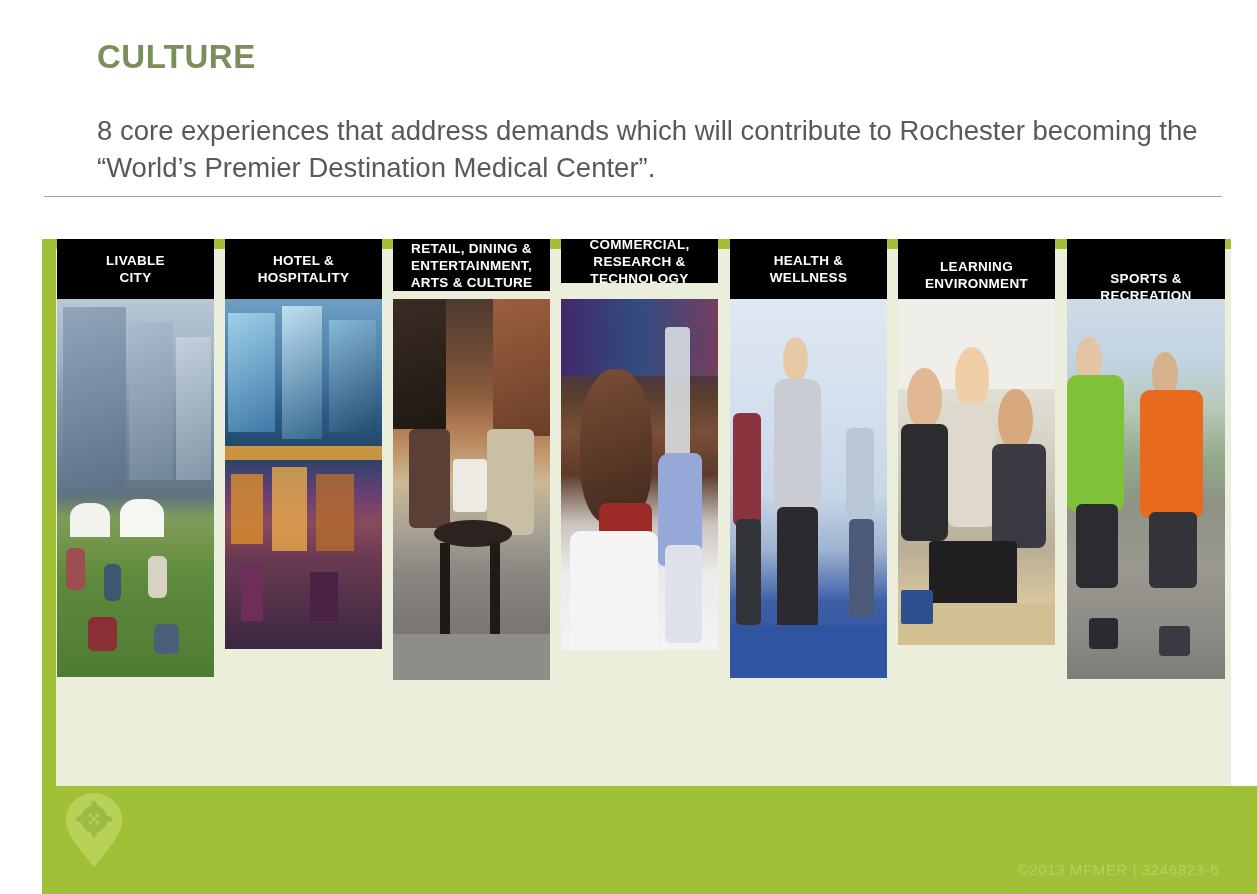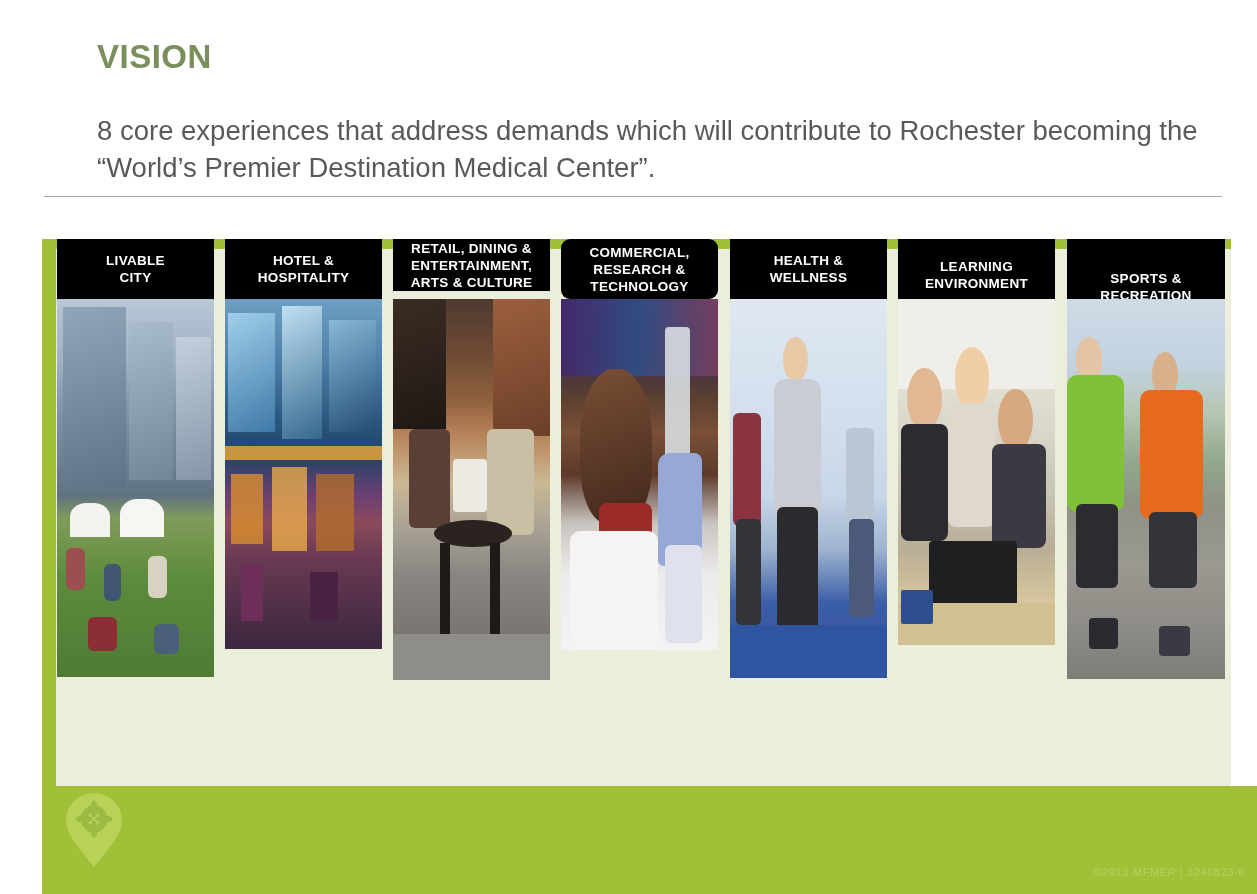--- a/index.html
+++ b/index.html
@@ -61,31 +61,31 @@
   }
   .col-img .ph { position:absolute; inset:0; }
 
   
   .footer {
     position:absolute; left:42px; top:786px;
     width:1215px; height:108px; background:#a2c037;
   }
   .logo { position:absolute; left:64px; top:791px; width:60px; height:78px; }
   .copyright {
-    position:absolute; right:12px; bottom:16px;
-    font-size:11px; color:#b7cf62; letter-spacing:0.6px;
+    position:absolute; right:38px; bottom:16px;
+    font-size:15px; color:#b7cf62; letter-spacing:0.6px;
     white-space:nowrap;
   }
 </style>
 </head>
 <body>
 
 <div class="slide">
 
-  <div class="title">VISION</div>
+  <div class="title">CULTURE</div>
   <div class="subtitle">8 core experiences that address demands which will contribute to Rochester becoming the “World’s Premier Destination Medical Center”.</div>
   <div class="rule"></div>
 
   <div class="panel"></div>
   <div class="panel-top-band"></div>
 
   <div class="columns">
 
     <div class="col" style="left:15px; width:157px;">
       <div class="col-head" style="height:60px;">
@@ -146,21 +146,21 @@
           <div style="position:absolute;left:38%;top:42%;width:22%;height:14%;background:#eceae2;border-radius:4px;"></div>
           <div style="position:absolute;left:26%;top:58%;width:50%;height:7%;background:#2b2320;border-radius:50%;"></div>
           <div style="position:absolute;left:30%;top:64%;width:6%;height:26%;background:#1e1a18;"></div>
           <div style="position:absolute;left:62%;top:64%;width:6%;height:26%;background:#1e1a18;"></div>
           <div style="position:absolute;left:0;top:88%;width:100%;height:12%;background:#8f8d87;"></div>
         </div>
       </div>
     </div>
 
     <div class="col" style="left:519px; width:157px;">
-      <div class="col-head" style="height:60px;border-radius:9px;">
+      <div class="col-head" style="height:44px;">
         <span style="white-space:pre-line;">COMMERCIAL,
 RESEARCH &amp;
 TECHNOLOGY</span>
       </div>
       <div class="col-img" style="top:60px; height:351px;">
         <div class="ph" style="background:
              linear-gradient(180deg,#4b2f63 0%,#3b2a55 14%,#5a3f2f 28%,#7a4f38 38%,#5d3a2a 50%,#c9c4c0 64%,#eceaea 78%,#f4f3f3 100%);">
           <div style="position:absolute;left:0;top:0;width:100%;height:22%;background:linear-gradient(90deg,#43286a,#2f4f86,#7a3f5e);opacity:.9;"></div>
           <div style="position:absolute;left:12%;top:20%;width:46%;height:44%;background:linear-gradient(160deg,#7a4e35,#40281c);border-radius:46% 46% 38% 38%;"></div>
           <div style="position:absolute;left:24%;top:58%;width:34%;height:16%;background:#9c2b28;border-radius:8px;"></div>

